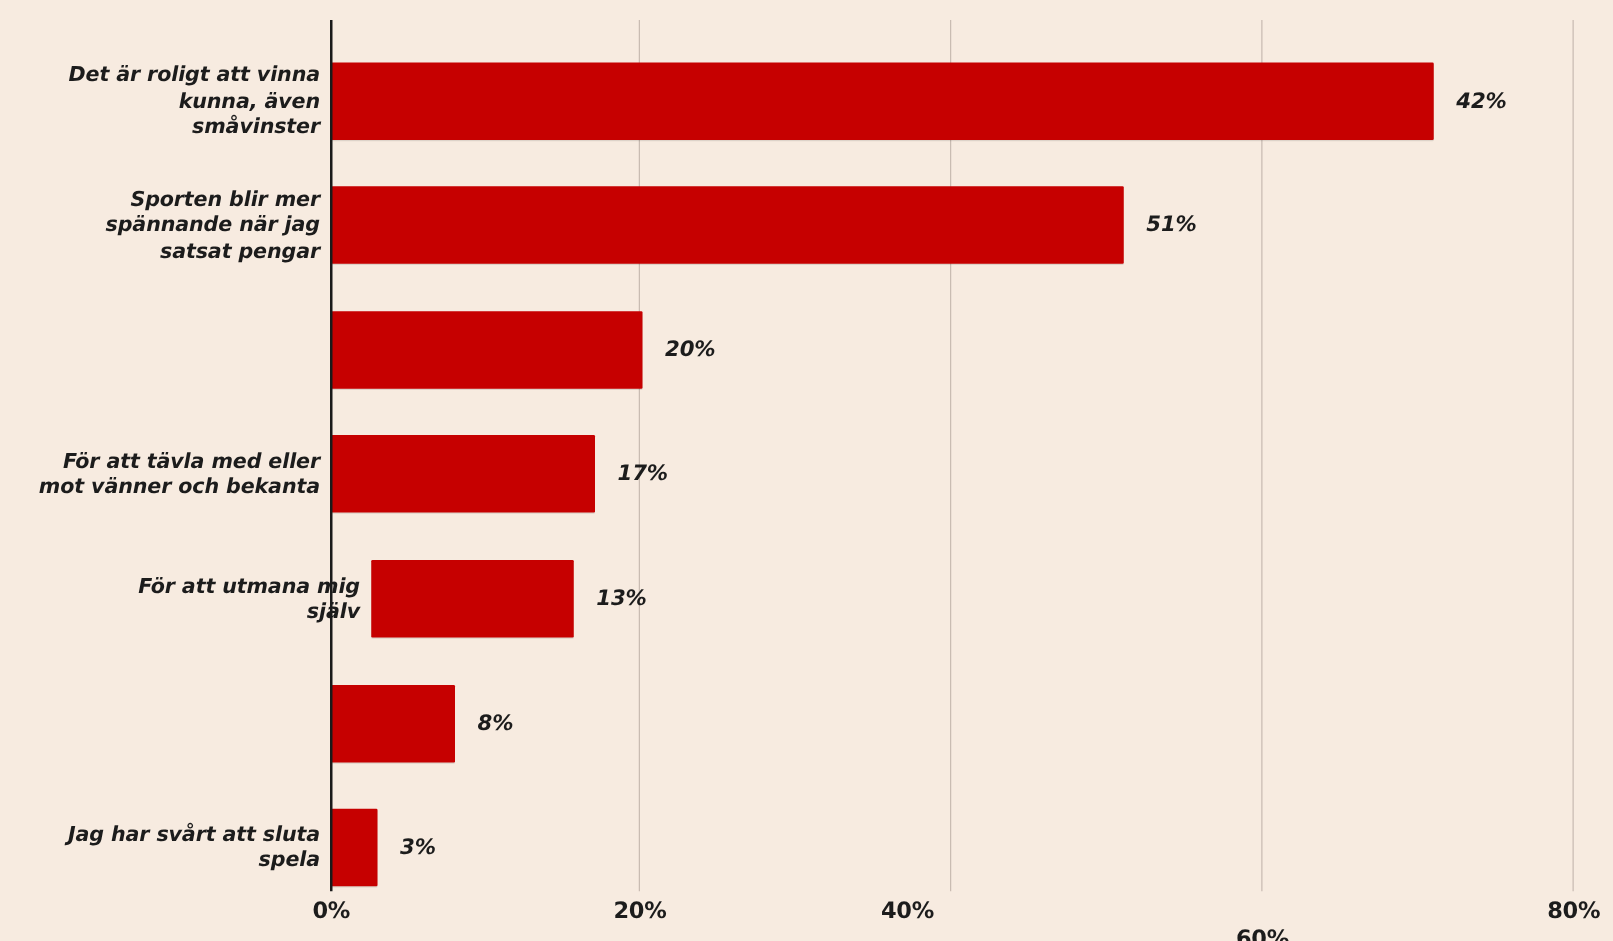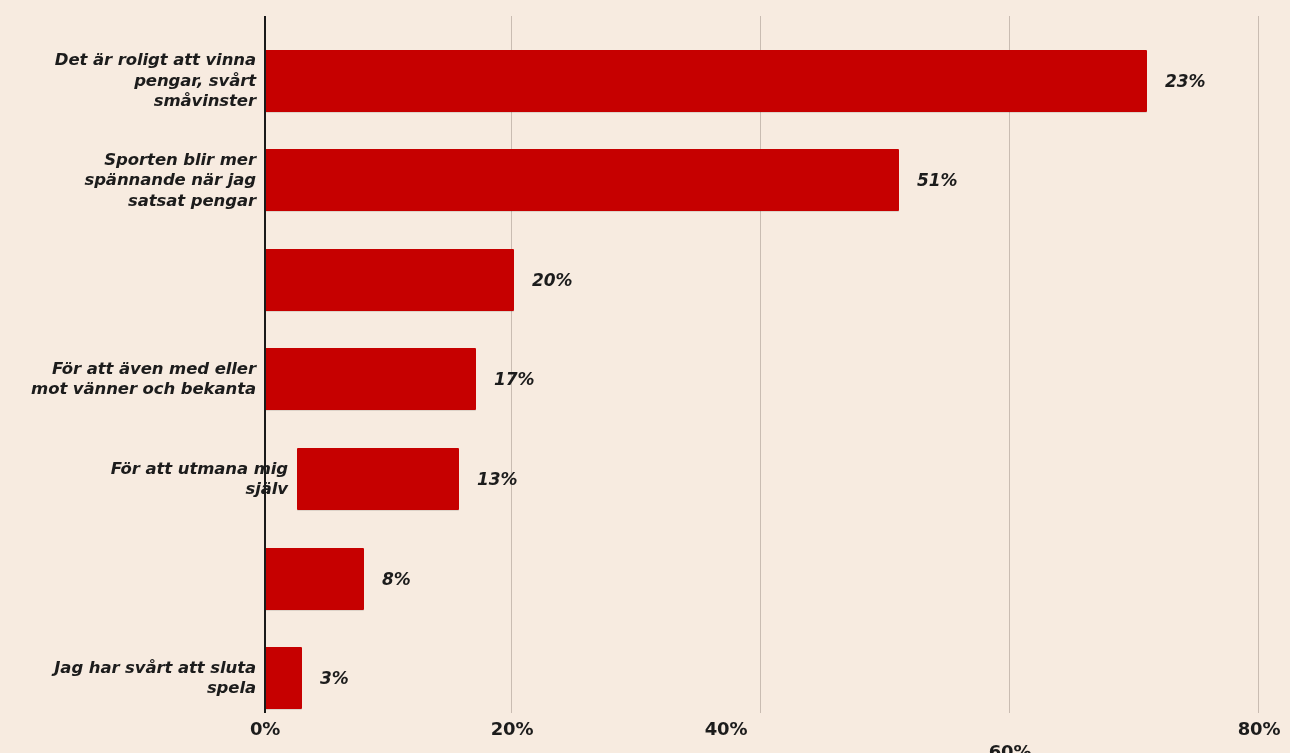--- a/index.html
+++ b/index.html
@@ -118,26 +118,26 @@
   <div class="gridline" style="left:511px;"></div>
   <div class="gridline" style="left:760px;"></div>
   <div class="gridline" style="left:1009px;"></div>
   <div class="gridline" style="left:1258px;"></div>
 
   <div class="bars-layer">
 
     <div class="cat-row" style="top:19px;">
       <div class="cat-label">
         <span>Det är roligt att vinna</span>
-        <span>pengar, svårt</span>
+        <span>kunna, även</span>
         <span>småvinster</span>
       </div>
       <div class="bar-wrap">
         <div class="bar" style="width:882px;"></div>
-        <div class="bar-value">23%</div>
+        <div class="bar-value">42%</div>
       </div>
     </div>
 
     <div class="cat-row" style="top:118.6px;">
       <div class="cat-label">
         <span>Sporten blir mer</span>
         <span>spännande när jag</span>
         <span>satsat pengar</span>
       </div>
       <div class="bar-wrap">
@@ -148,21 +148,21 @@
 
     <div class="cat-row" style="top:218.1px;">
       <div class="bar-wrap">
         <div class="bar" style="width:249px;"></div>
         <div class="bar-value">20%</div>
       </div>
     </div>
 
     <div class="cat-row" style="top:317.7px;">
       <div class="cat-label">
-        <span>För att även med eller</span>
+        <span>För att tävla med eller</span>
         <span>mot vänner och bekanta</span>
       </div>
       <div class="bar-wrap">
         <div class="bar" style="width:211px;"></div>
         <div class="bar-value">17%</div>
       </div>
     </div>
 
     <div class="cat-row" style="top:417.3px;margin-left:32px;">
       <div class="cat-label">

